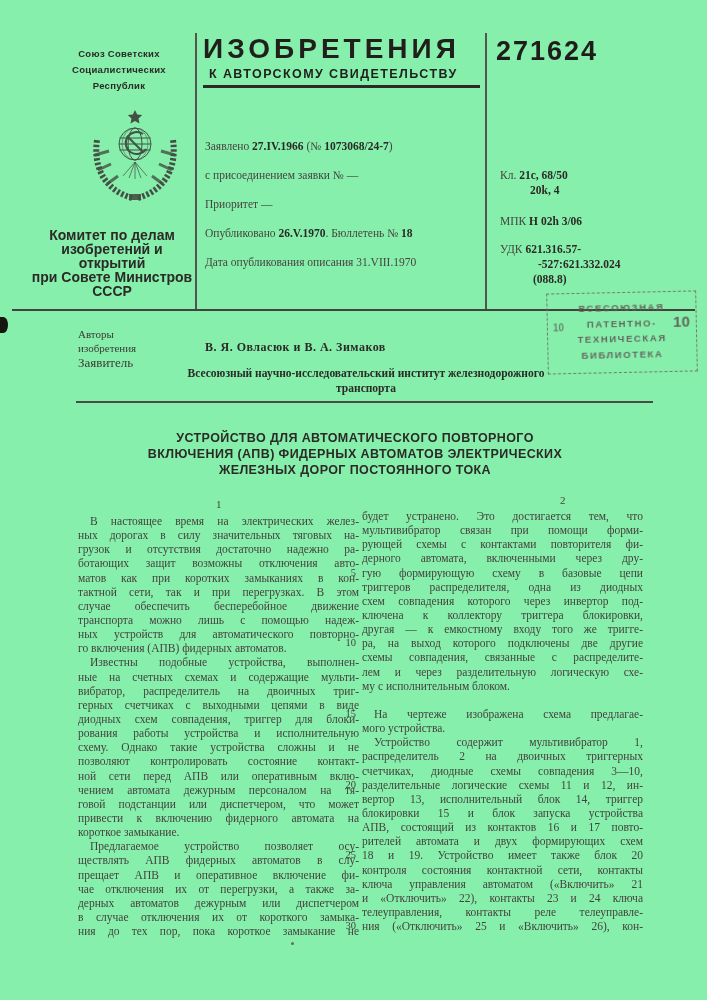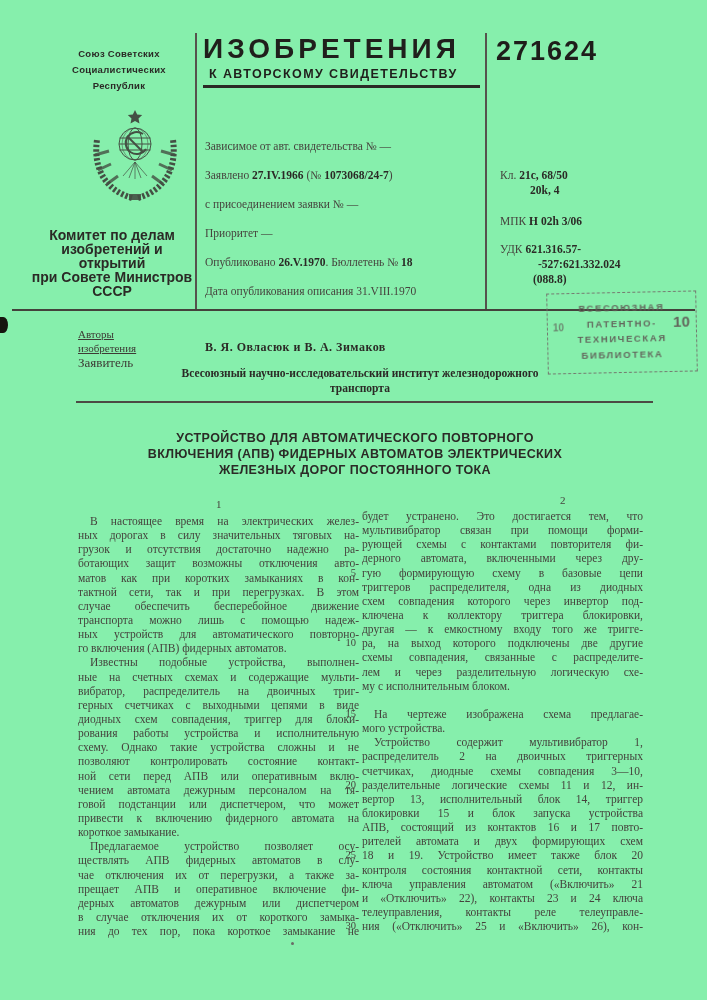--- a/index.html
+++ b/index.html
@@ -47,25 +47,25 @@
 
   
   .stamp{position:absolute;left:547px;top:292px;width:150px;height:81px;border:1.5px dashed #73716b;
          transform:rotate(-1.2deg);color:#615f58;font-family:"Liberation Sans",sans-serif;
          font-weight:bold;text-align:center;font-size:9.5px;letter-spacing:1.6px;line-height:15.5px;
          padding-top:7px;box-sizing:border-box;filter:blur(.35px);opacity:.95;}
   .stamp .num{position:absolute;right:6px;top:22px;font-size:15px;letter-spacing:0;}
   .stamp .numL{position:absolute;left:5px;top:26px;font-size:10px;letter-spacing:0;opacity:.75;}
 
   
-  .authors-label{position:absolute;left:78px;top:327px;font-size:11px;line-height:14px;text-decoration:underline;}
+  .authors-label{position:absolute;left:78px;top:327px;font-size:11px;line-height:14px;}
   .authors-name{position:absolute;left:205px;top:340px;width:330px;text-align:left;
          font-weight:bold;font-size:12px;color:#2b2a26;letter-spacing:.5px;}
   .applicant-label{position:absolute;left:78px;top:355px;font-size:13px;}
-  .applicant{position:absolute;left:145px;top:366px;width:430px;text-align:center;font-weight:bold;
+  .applicant{position:absolute;left:151px;top:366px;width:430px;text-align:center;font-weight:bold;
          font-size:11.5px;line-height:14.5px;color:#2b2a26;}
 
   
   .inv-title{position:absolute;left:80px;top:431px;width:550px;text-align:center;
          font-family:"Liberation Sans",sans-serif;font-weight:bold;font-size:12.5px;
          line-height:15.8px;letter-spacing:.4px;color:#2b2a26;}
 
   .colmark{position:absolute;font-size:11px;color:#46443e;}
   .c1{left:216px;top:498px;}
   .c2{left:560px;top:494px;}
@@ -127,21 +127,20 @@
 
   <div class="doctype">
     <div class="w2">ИЗОБРЕТЕНИЯ</div>
     <div class="sub">К АВТОРСКОМУ СВИДЕТЕЛЬСТВУ</div>
     <div class="rule"></div>
   </div>
 
   <div class="patent-number">271624</div>
 
   <div class="filing">
-      <div class="fline"><span>Зависимое от авт. свидетельства №  —</span></div>
       <div class="fline"><span>Заявлено </span><span class="b">27.IV.1966</span><span> (№ </span><span class="b">1073068/24-7</span><span>)</span></div>
       <div class="fline"><span>с присоединением заявки №  —</span></div>
       <div class="fline"><span>Приоритет  —</span></div>
       <div class="fline"><span>Опубликовано </span><span class="b">26.V.1970</span><span>. Бюллетень № </span><span class="b">18</span></div>
       <div class="fline"><span>Дата опубликования описания 31.VIII.1970</span></div>
     </div>
 
   <div class="classif">
       <div class="cline"><span>Кл. </span><span class="b">21c, 68/50</span></div>
       <div class="cline"><span class="b">20k, 4</span></div>
@@ -205,22 +204,22 @@
       <div class="bline">рования работы устройства и исполнительную</div>
       <div class="bline">схему. Однако такие устройства сложны и не</div>
       <div class="bline">позволяют контролировать состояние контакт-</div>
       <div class="bline">ной сети перед АПВ или оперативным вклю-</div>
       <div class="bline">чением автомата дежурным персоналом на тя-</div>
       <div class="bline">говой подстанции или диспетчером, что может</div>
       <div class="bline">привести к включению фидерного автомата на</div>
       <div class="bline end">короткое замыкание.</div>
       <div class="bline ind">Предлагаемое устройство позволяет осу-</div>
       <div class="bline">ществлять АПВ фидерных автоматов в слу-</div>
+      <div class="bline">прещает АПВ и оперативное включение фи-</div>
       <div class="bline">чае отключения их от перегрузки, а также за-</div>
-      <div class="bline">прещает АПВ и оперативное включение фи-</div>
       <div class="bline">дерных автоматов дежурным или диспетчером</div>
       <div class="bline">в случае отключения их от короткого замыка-</div>
       <div class="bline">ния до тех пор, пока короткое  замыкание не</div>
     </div>
   <div class="col right">
       <div class="bline">будет устранено. Это достигается тем, что</div>
       <div class="bline">мультивибратор связан при помощи форми-</div>
       <div class="bline">рующей схемы с контактами повторителя фи-</div>
       <div class="bline">дерного автомата, включенными через дру-</div>
       <div class="bline">гую формирующую схему в базовые цепи<span class="lnum">5</span></div>

